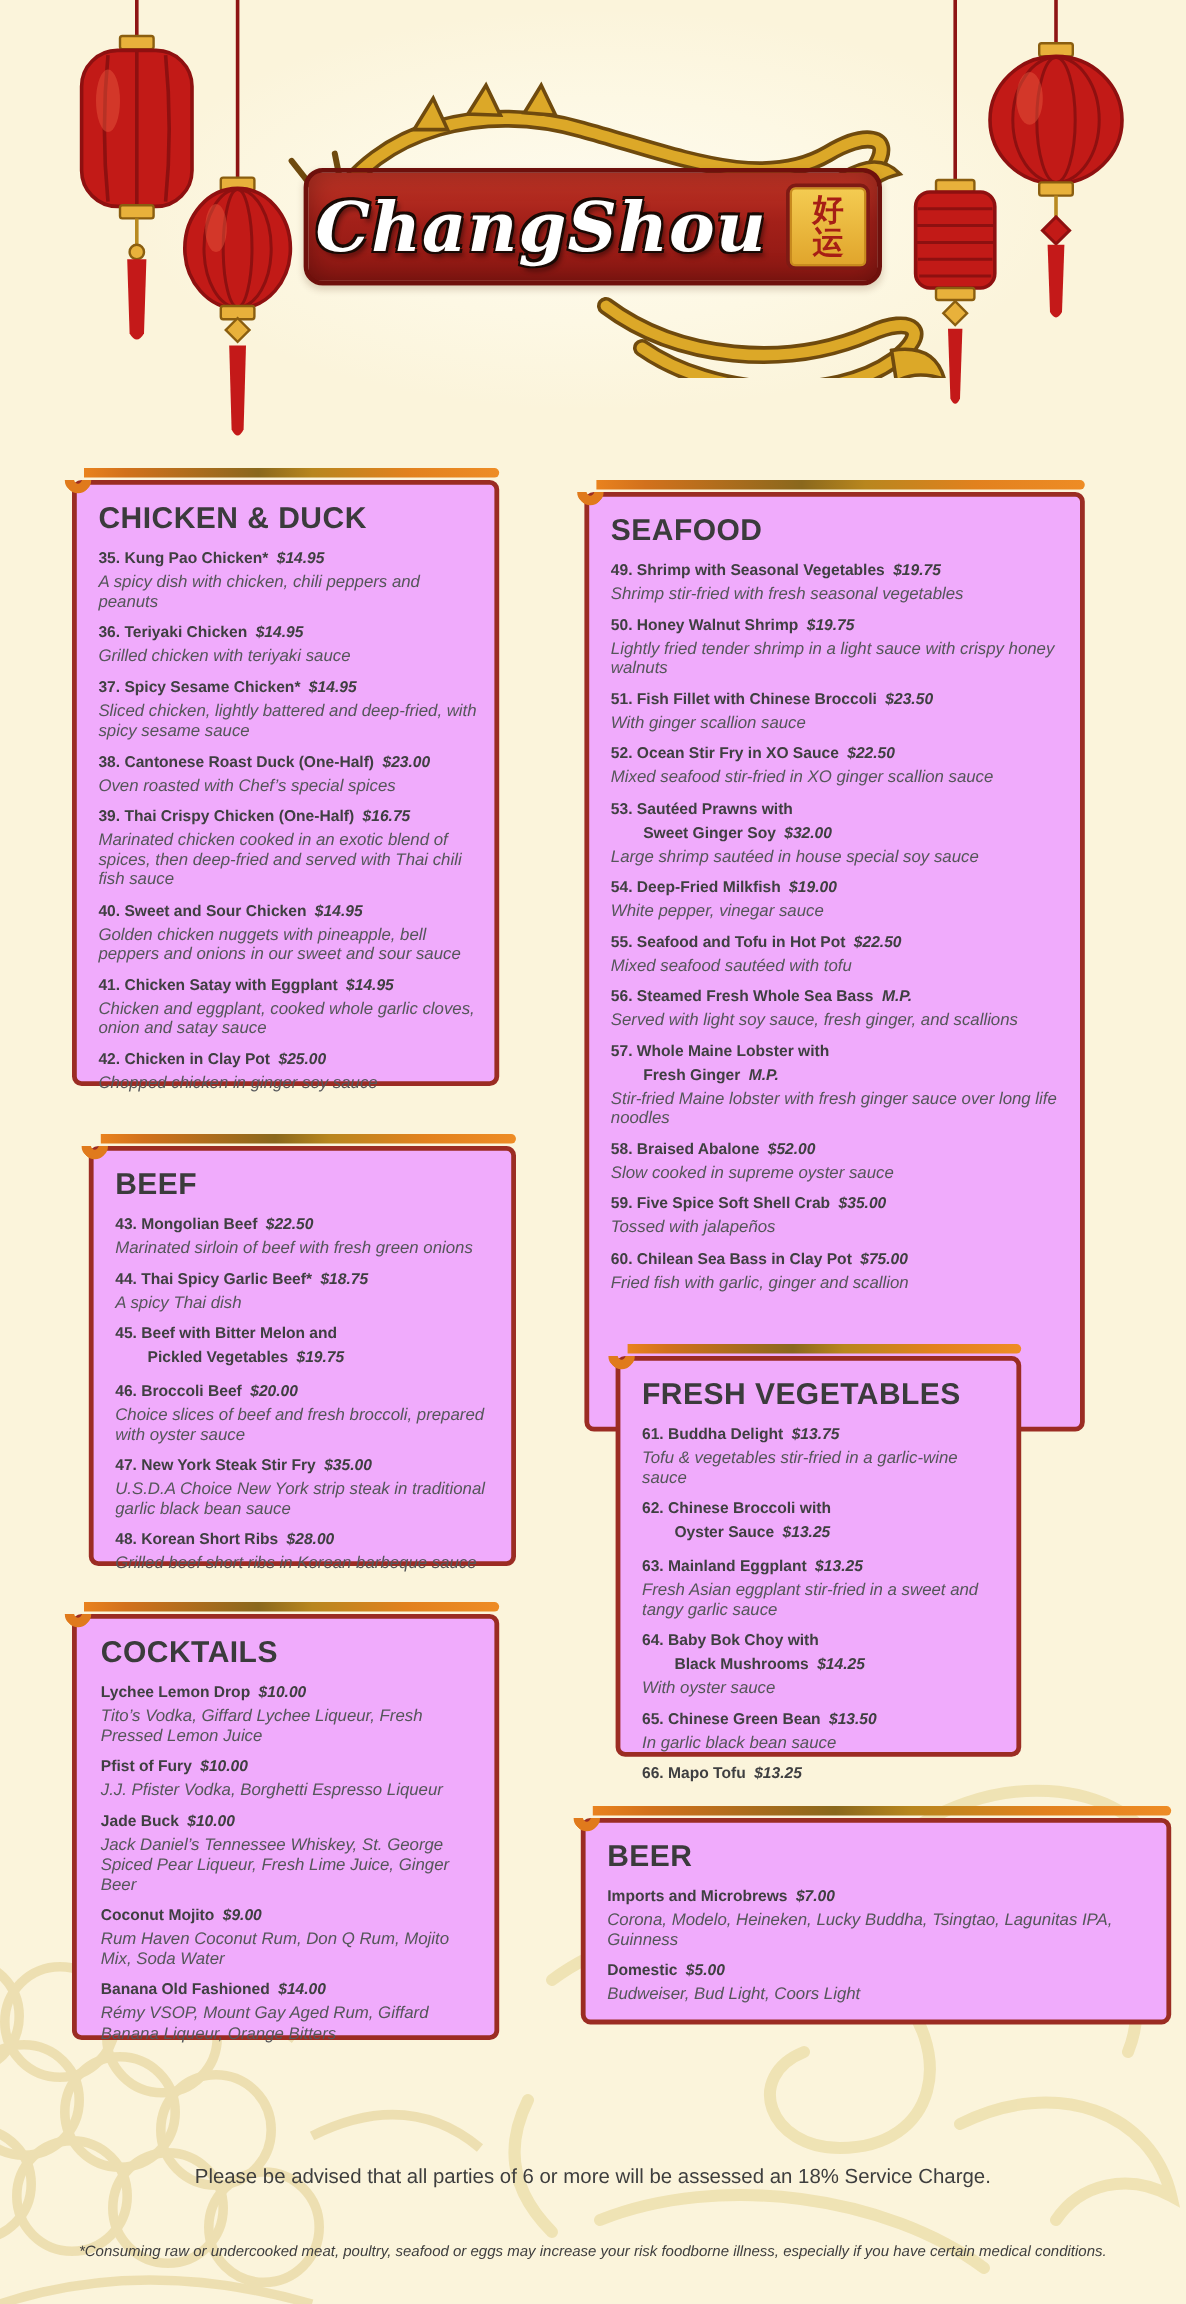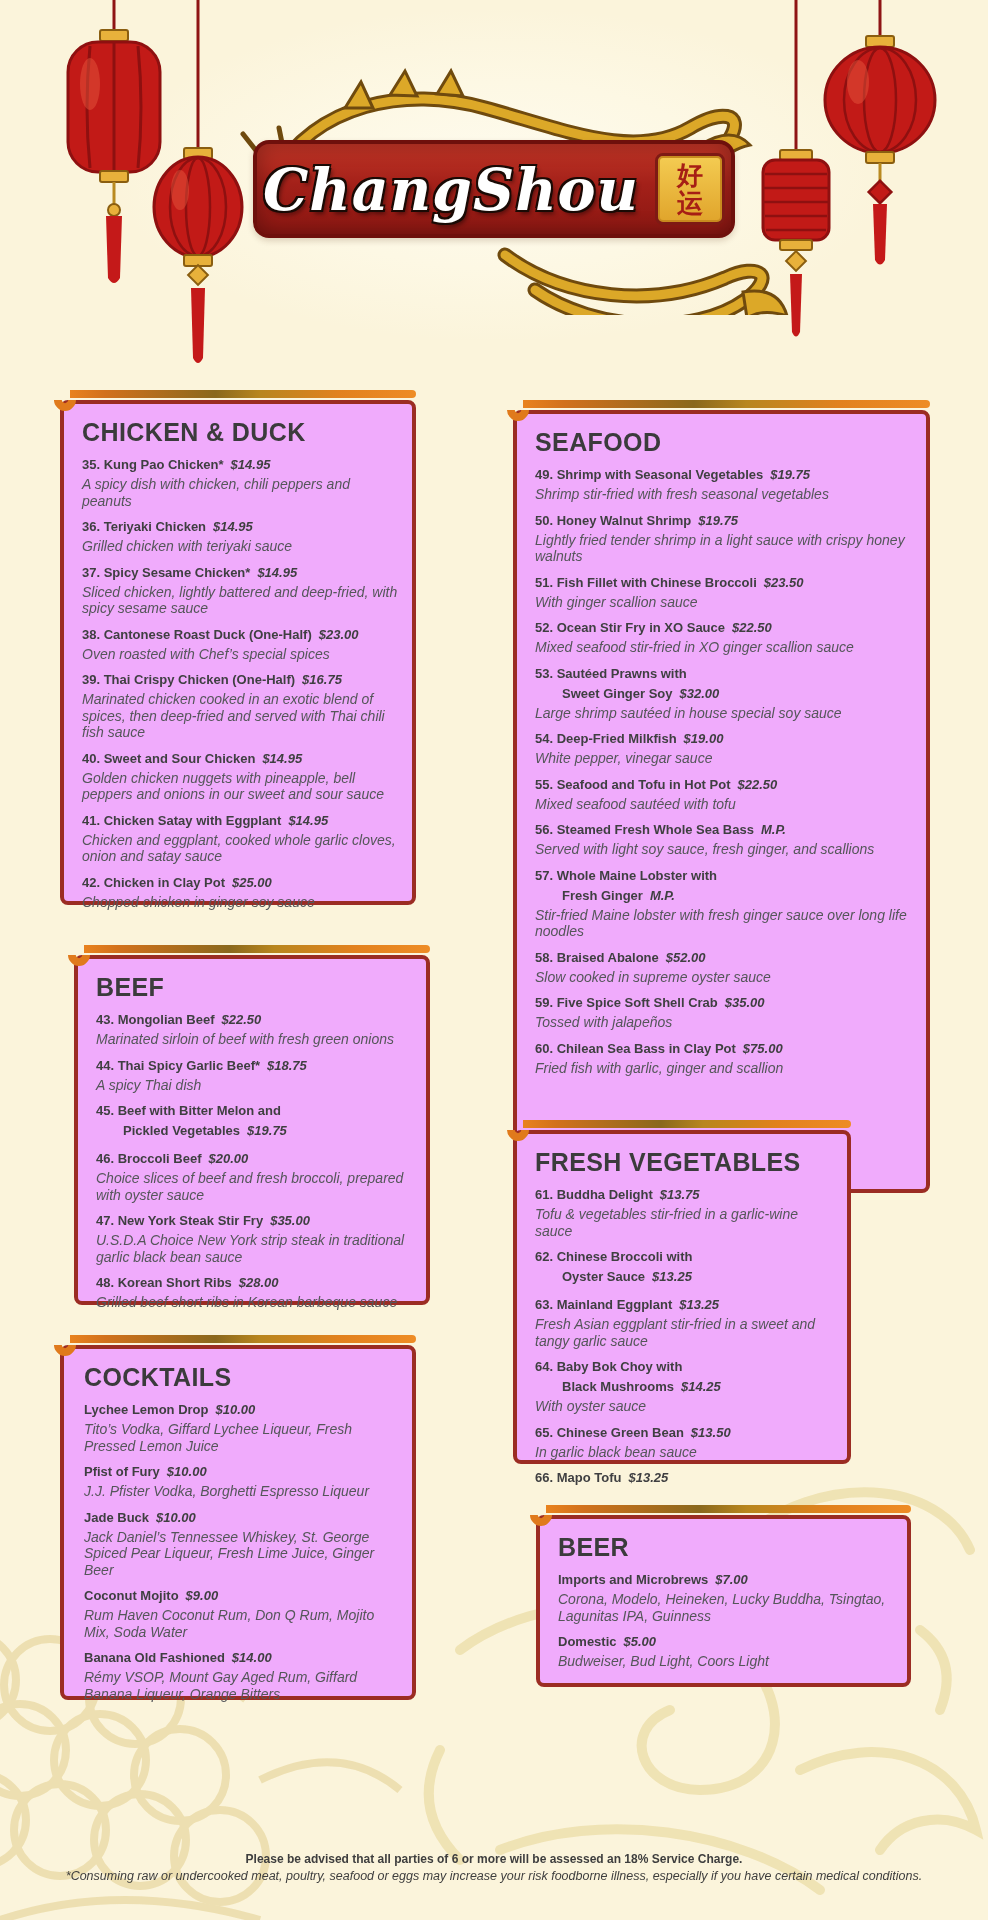--- a/index.html
+++ b/index.html
@@ -45,23 +45,23 @@
   
   .menu-box{
     position:absolute;background:#f0abfc;
     border:4px solid #9B2C23;border-radius:8px;
     box-sizing:border-box;padding:12px 14px 10px 18px;
     z-index:3;
   }
   .box-chicken-duck{left:60px;top:400px;width:356px;height:505px;}
   .box-beef{left:74px;top:955px;width:356px;height:350px;}
   .box-cocktails{left:60px;top:1345px;width:356px;height:355px;padding-left:20px;}
-  .box-seafood{left:513px;top:410px;width:417px;height:783px;}
+  .box-seafood{left:487px;top:410px;width:417px;height:783px;}
   .box-fresh-vegetables{left:513px;top:1130px;width:338px;height:334px;}
-  .box-beer{left:536px;top:1515px;width:375px;height:172px;}
+  .box-beer{left:484px;top:1515px;width:492px;height:172px;}
   .accent-bar{
     position:absolute;top:-14px;left:6px;right:-4px;height:8px;
     border-radius:0 5px 5px 0;
     background:linear-gradient(90deg,#E9821E 0%,#D2711C 10%,#8A681D 42%,#B8861E 55%,#E2811E 78%,#EE8C25 100%);
   }
   .accent-curl{
     position:absolute;top:-15px;left:-10px;width:22px;height:22px;
     border-radius:50%;border:8px solid #E07A1C;
     border-top-color:transparent;border-right-color:transparent;
     transform:rotate(-45deg);box-sizing:border-box;
@@ -70,21 +70,21 @@
     font-weight:800;font-size:25px;letter-spacing:.4px;
     color:#3B3B3C;margin:2px 0 3px;line-height:29px;
   }
   .menu-item{margin-top:8px;}
   .iline{font-weight:700;font-size:13px;color:#3F3F41;line-height:20px;}
   .iline .pr{font-style:italic;margin-left:7px;font-weight:700;}
   .l2{padding-left:27px;}
   .idesc{font-style:italic;font-size:14px;color:#55565A;line-height:16.5px;margin-top:1px;}
   
   .footer-line{position:absolute;width:100%;text-align:center;color:#3E3E3E;z-index:3;}
-  .footer-1{top:1852px;font-size:12px;font-weight:bold;}
+  .footer-1{top:1804px;font-size:17px;}
   .footer-2{top:1869px;font-size:12.5px;font-style:italic;}
 </style>
 </head>
 <body>
 
 <div class="header-glow"></div>
 
 <svg class="deco" style="left:-60px;top:1520px;width:480px;height:420px;" viewBox="0 0 480 420" fill="none" opacity="0.65">
   <g stroke="#E7D59C" stroke-width="8">
     <circle cx="40" cy="300" r="46"></circle>

